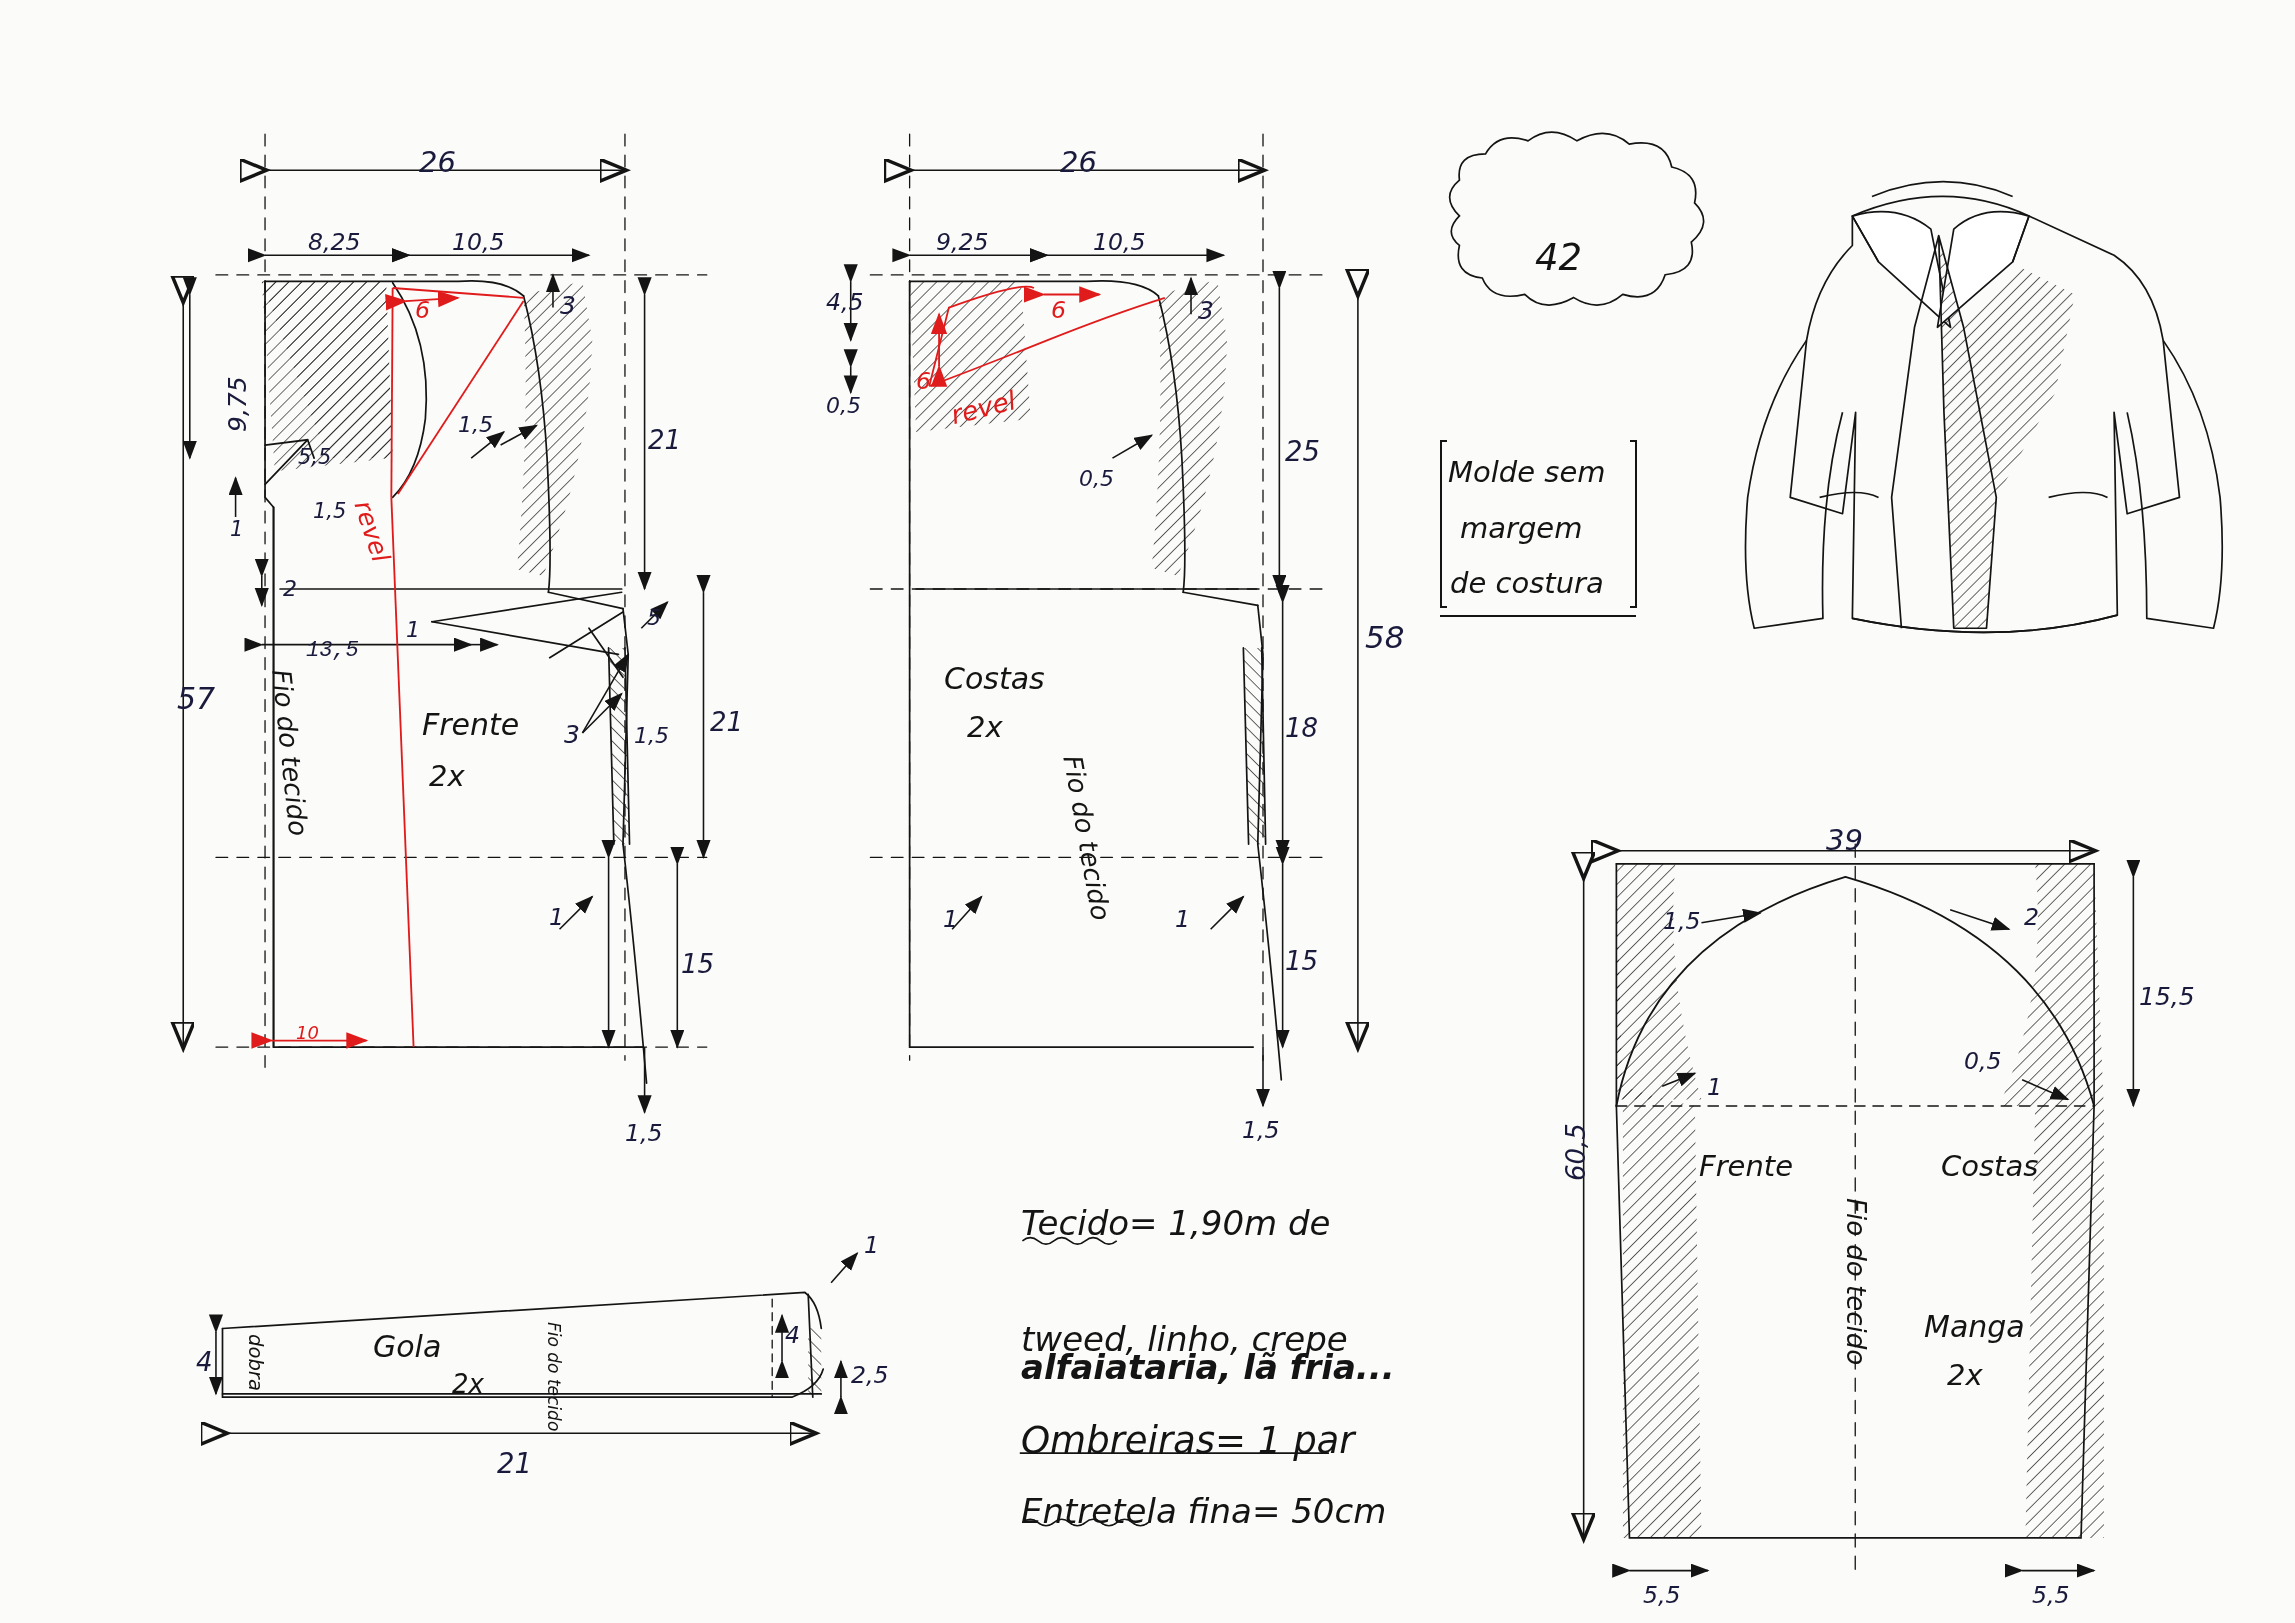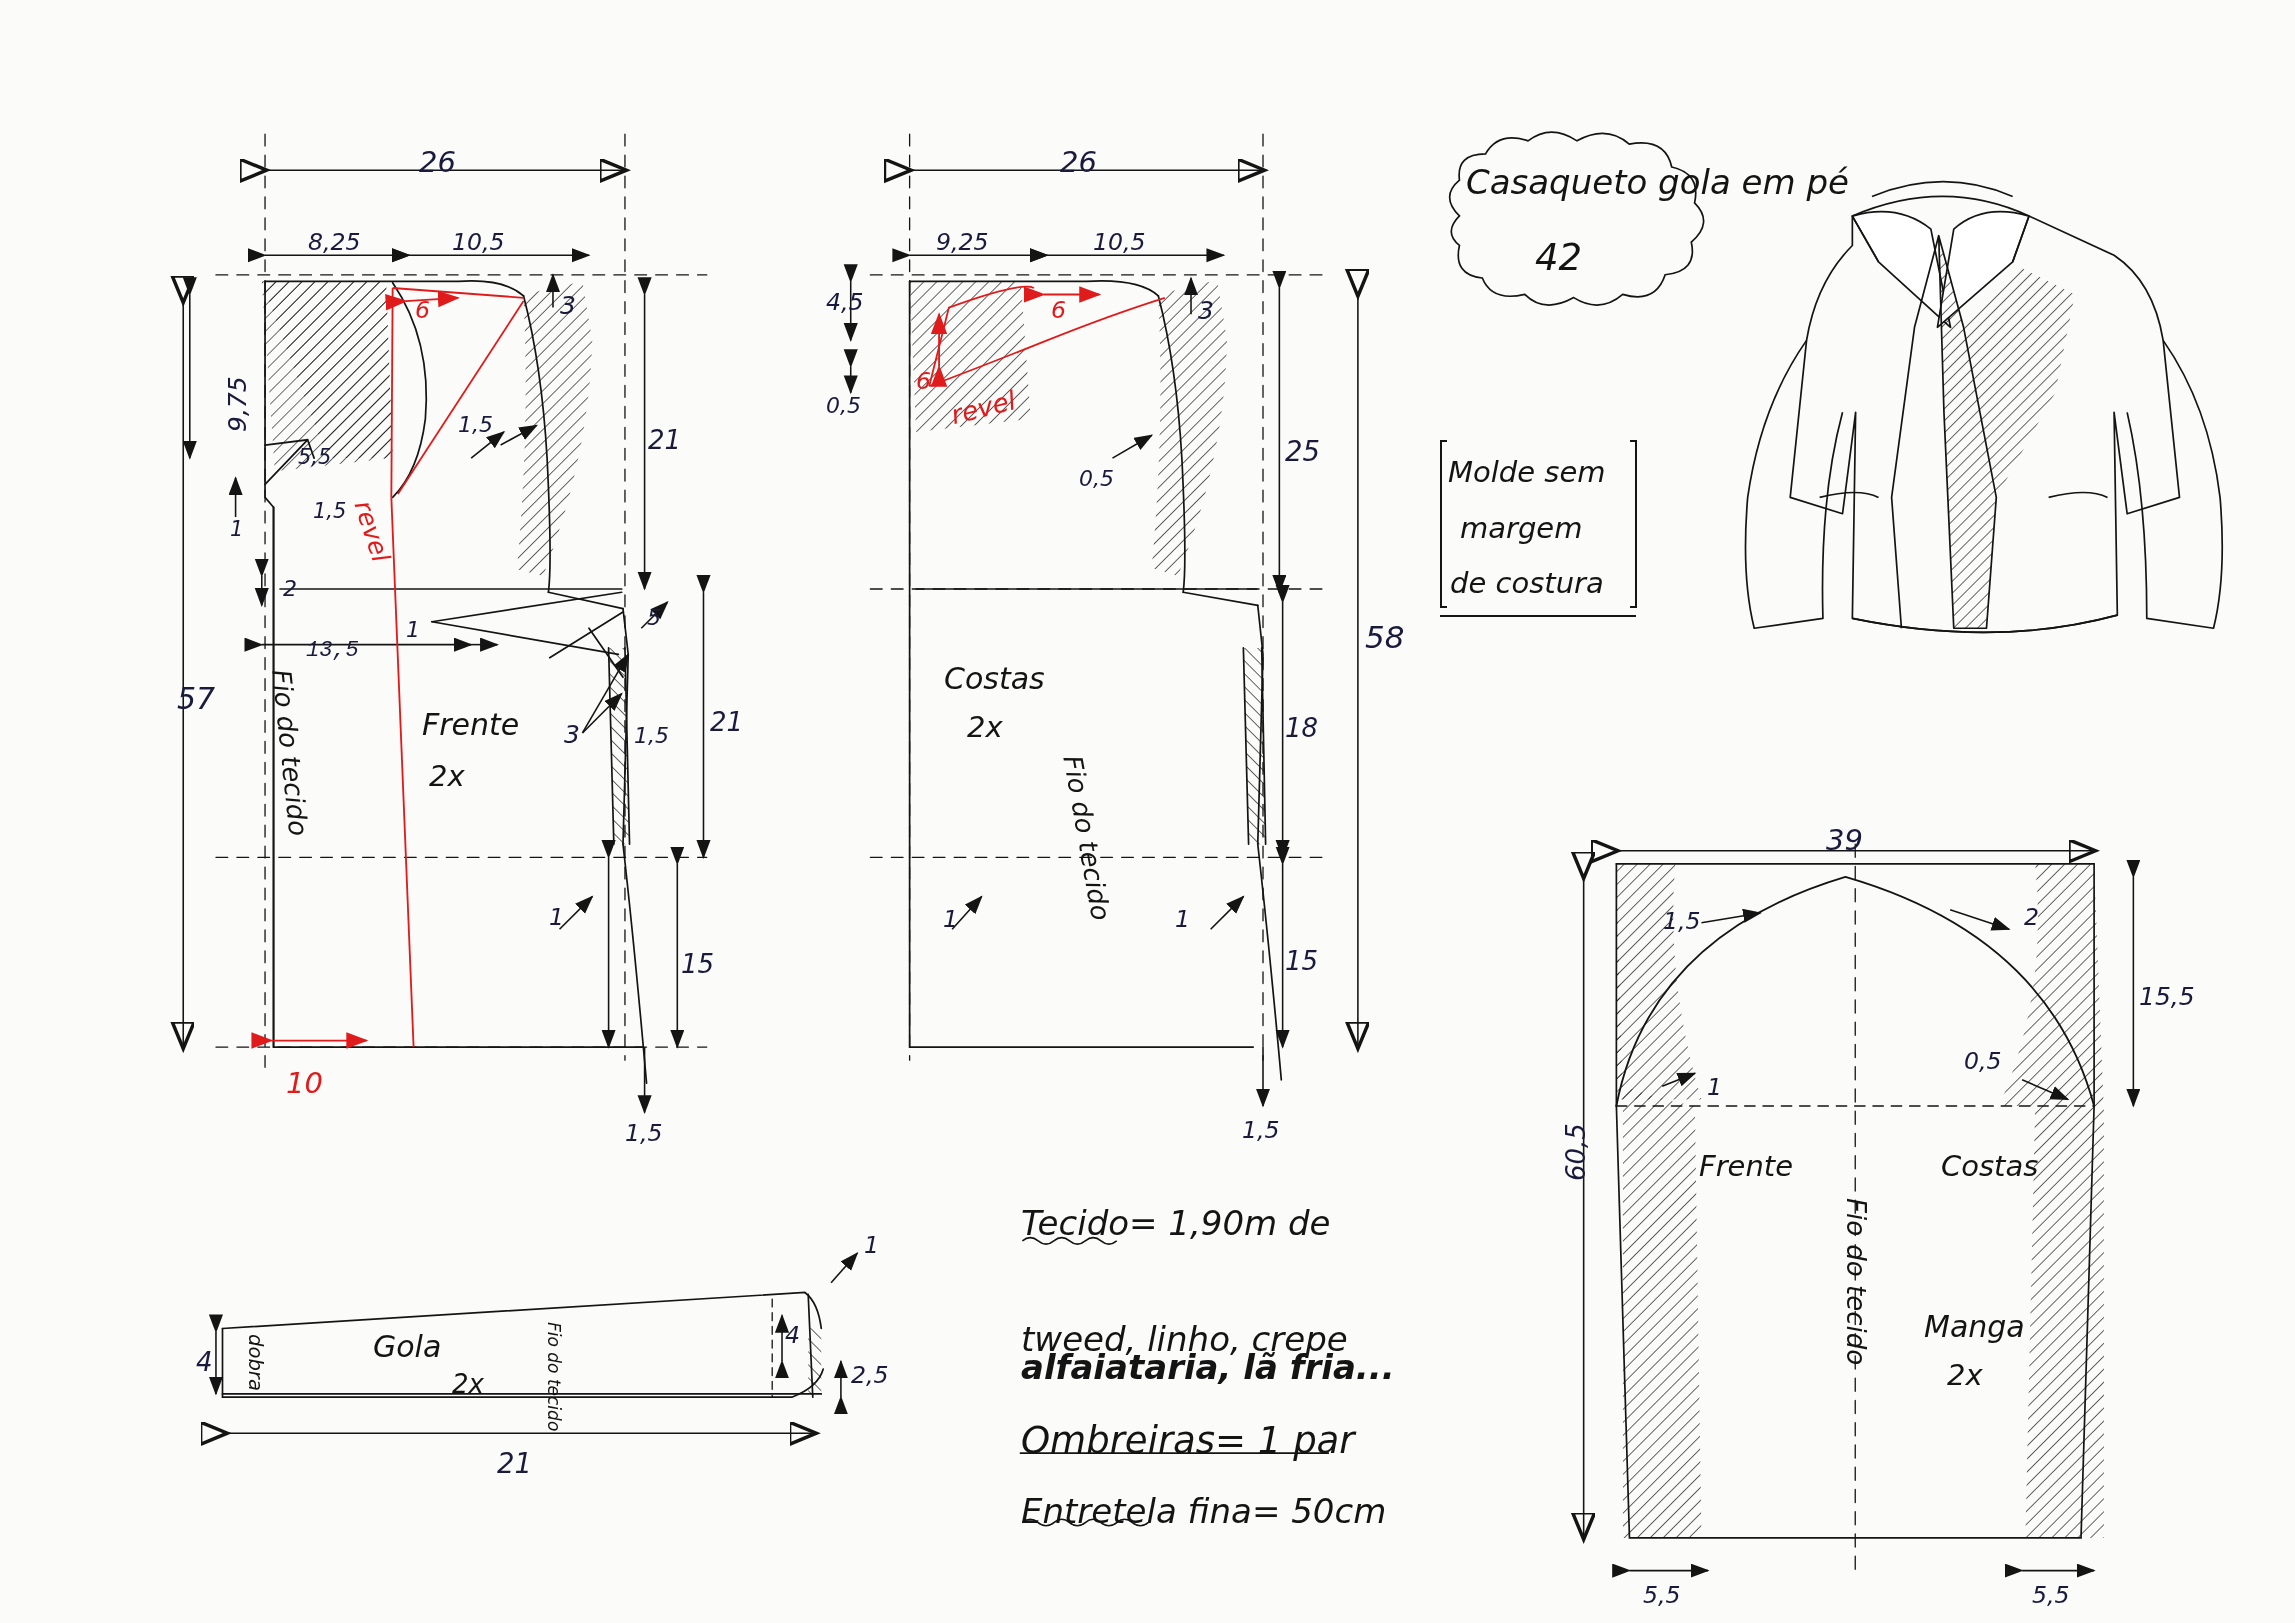--- a/index.html
+++ b/index.html
@@ -229,21 +229,20 @@
 
   <svg width="314" height="209" viewBox="0 0 480 320" style="left:1420px;top:118px;">
     <g stroke="#141414" fill="none" stroke-width="2.6">
       <path d="M60,150 Q30,120 60,95 Q55,55 100,55 Q120,20 165,35 Q200,8 240,35
                Q285,10 320,40 Q375,30 385,75 Q430,85 420,130 Q450,160 415,190
                Q425,235 375,240 Q360,285 310,270 Q275,300 235,275
                Q190,300 160,270 Q110,282 95,245 Q50,240 60,195 Q35,175 60,150 Z"></path>
     </g>
   </svg>
 
-  <div class="lbl hand" style="left:1466px;top:162px;font-size:34px;">Casaqueto gola em pé</div>
   <div class="lbl hand" style="left:1535px;top:236px;font-size:37px;">42</div>
 
   <div class="lbl hand" style="left:1448px;top:455px;font-size:29px;text-align:right;">Molde sem</div>
   <div class="lbl hand" style="left:1460px;top:511px;font-size:29px;">margem</div>
   <div class="lbl hand" style="left:1450px;top:566px;font-size:29px;">de costura</div>
   <div style="position:absolute;left:1440px;top:440px;width:5.2px;height:164px;border-left:2px solid #141414;border-top:2px solid #141414;border-bottom:2px solid #141414;"></div>
   <div style="position:absolute;left:1630px;top:440px;width:5.2px;height:164px;border-right:2px solid #141414;border-top:2px solid #141414;border-bottom:2px solid #141414;"></div>
   <div style="position:absolute;left:1440px;top:615px;width:196px;border-bottom:2px solid #141414;"></div>
 
   <div class="lbl blue hand" style="left:419px;top:145px;font-size:29px;">26</div>
@@ -261,21 +260,21 @@
   <div class="lbl blue hand" style="left:283px;top:576px;font-size:22px;">2</div>
   <div class="lbl blue hand" style="left:306px;top:638px;font-size:22px;font-family:Liberation Mono, monospace;">13,5</div>
   <div class="lbl blue hand" style="left:406px;top:617px;font-size:22px;">1</div>
   <div class="lbl blue hand" style="left:647px;top:605px;font-size:22px;">5</div>
   <div class="lbl blue hand" style="left:564px;top:720px;font-size:25px;">3</div>
   <div class="lbl blue hand" style="left:634px;top:723px;font-size:22px;">1,5</div>
   <div class="lbl blue hand" style="left:549px;top:903px;font-size:23.6px;">1</div>
   <div class="lbl blue hand" style="left:681px;top:949px;font-size:26px;">15</div>
   <div class="lbl blue hand" style="left:625px;top:1119px;font-size:23.6px;">1,5</div>
   <div class="lbl red hand" style="left:415px;top:296px;font-size:23.6px;">6</div>
-  <div class="lbl red hand" style="left:286px;top:1022px;font-size:29px;margin-top:44px;">10</div>
+  <div class="lbl red hand" style="left:296px;top:1022px;font-size:18px;">10</div>
 
   <div class="lbl hand" style="left:422px;top:707px;font-size:30px;">Frente</div>
   <div class="lbl hand" style="left:429px;top:759px;font-size:29px;">2x</div>
   <div class="lbl hand" style="left:296px;top:668px;font-size:26px;transform:rotate(84deg);transform-origin:left top;">Fio do tecido</div>
   <div class="lbl red hand" style="left:376px;top:497px;font-size:25px;transform:rotate(72deg);transform-origin:left top;">revel</div>
 
   <div class="lbl blue hand" style="left:1060px;top:145px;font-size:29px;">26</div>
   <div class="lbl blue hand" style="left:936px;top:228px;font-size:23.6px;">9,25</div>
   <div class="lbl blue hand" style="left:1093px;top:228px;font-size:23.6px;">10,5</div>
   <div class="lbl blue hand" style="left:826px;top:288px;font-size:23.6px;">4,5</div>

